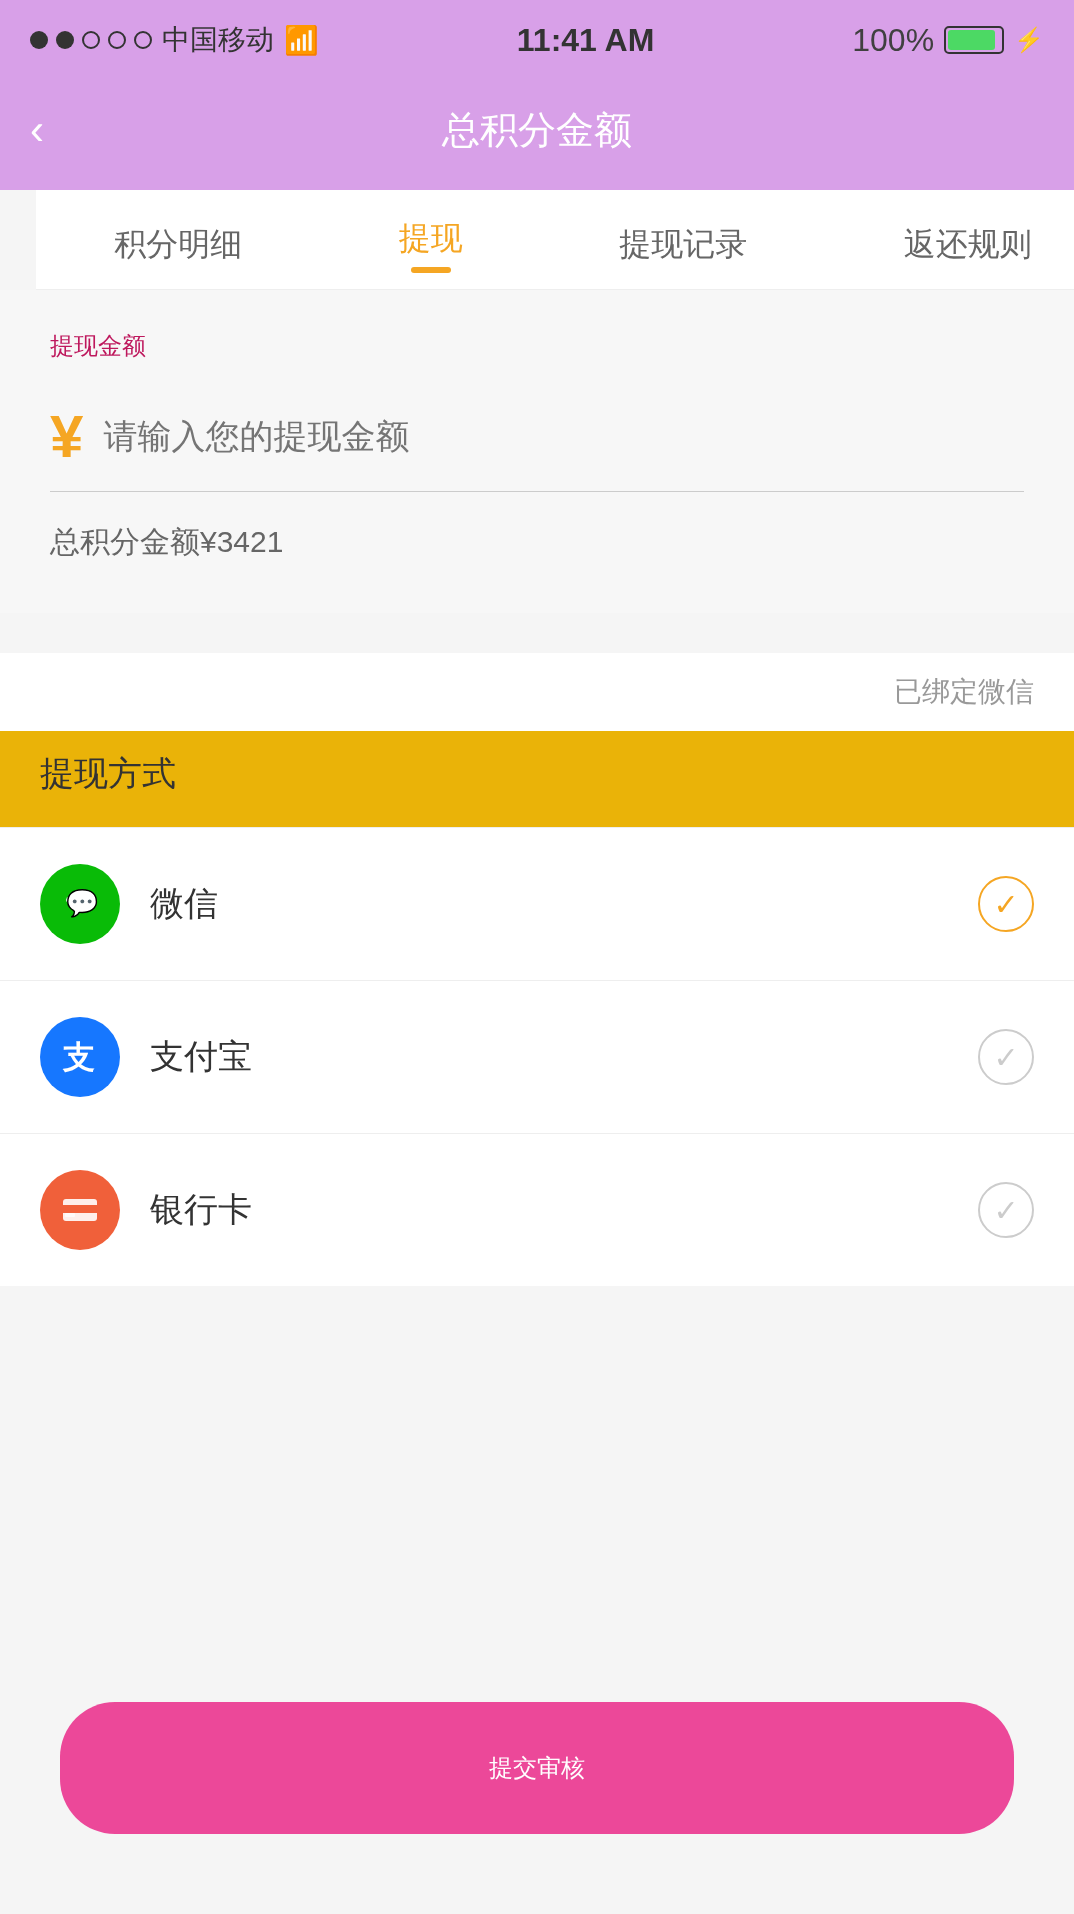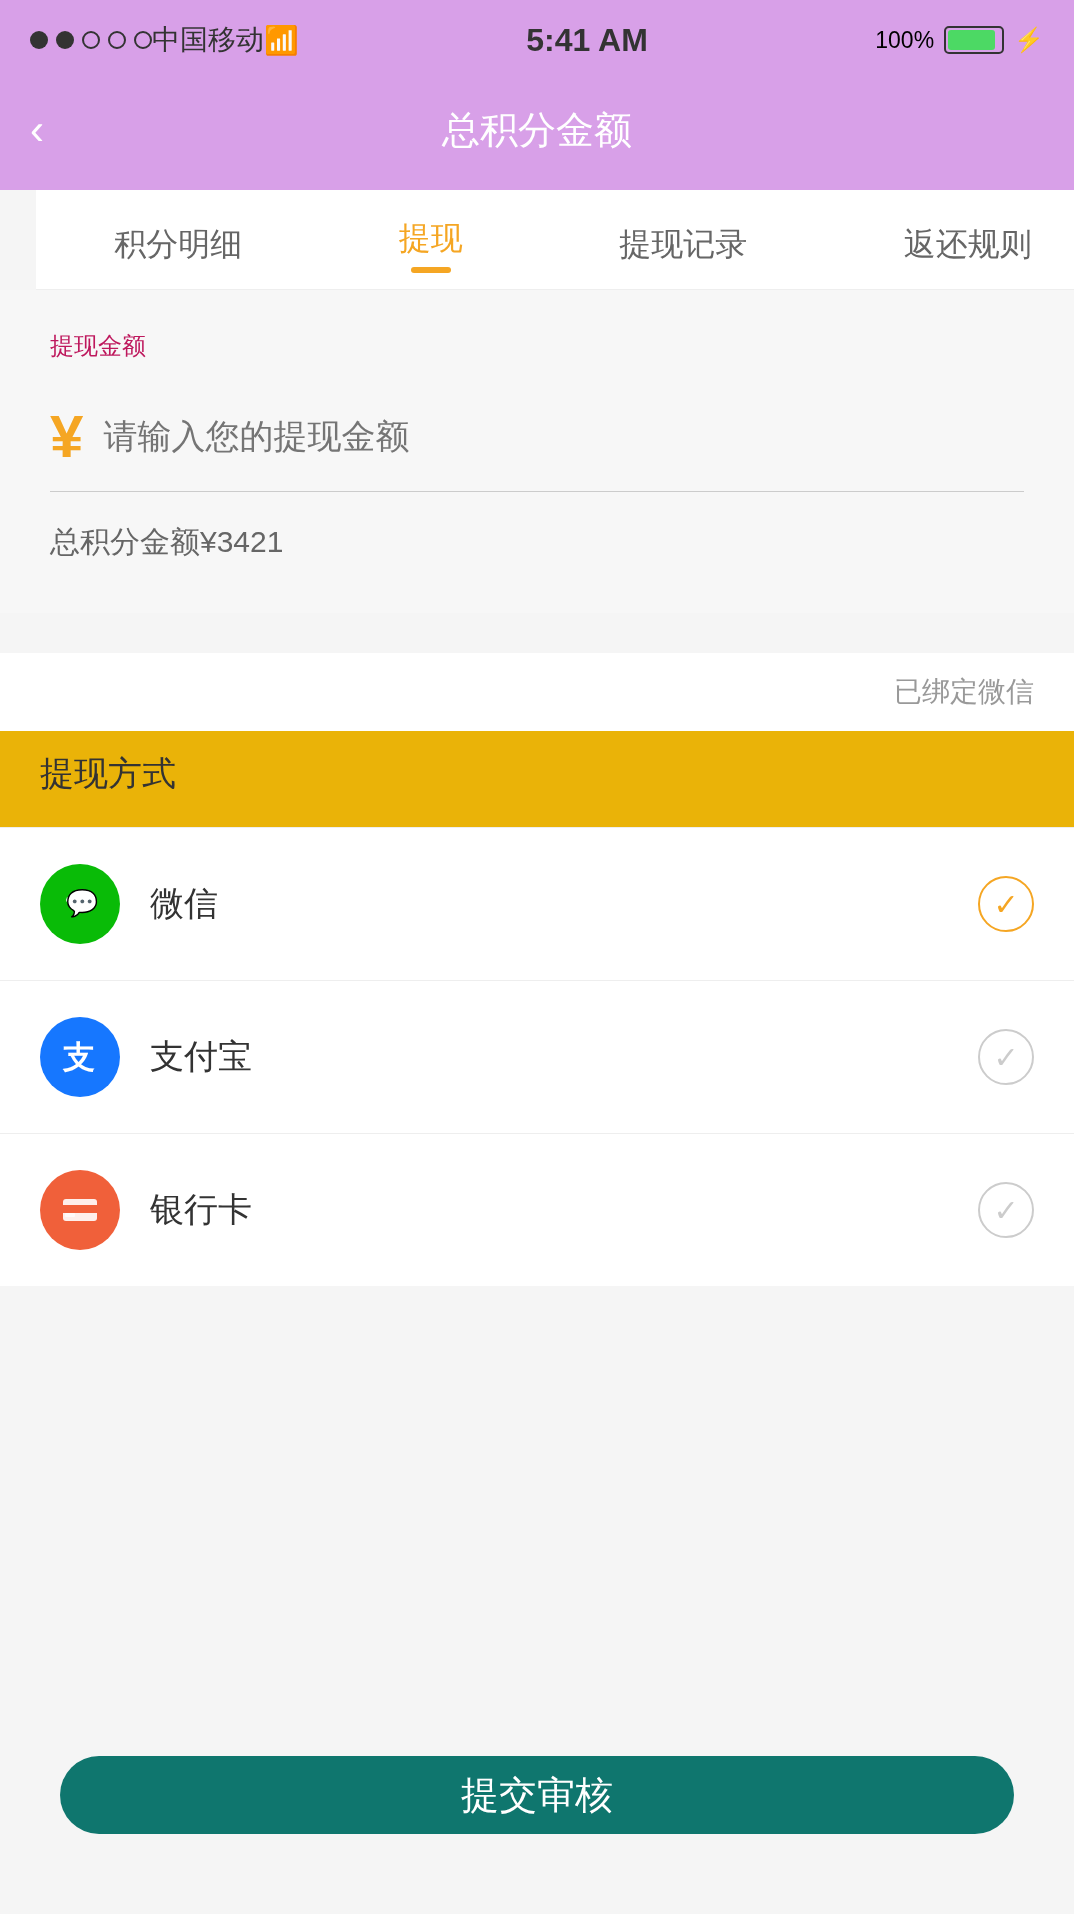--- a/index.html
+++ b/index.html
@@ -19,34 +19,35 @@
       height: 80px;
       background: #d8a0e8;
       display: flex;
       align-items: center;
       justify-content: space-between;
       padding: 0 30px;
     }
     .status-left {
       display: flex;
       align-items: center;
+      gap: 10px;
     }
     .status-dots {
       display: flex; gap: 8px;
     }
     .dot {
       width: 18px; height: 18px; border-radius: 50%;
     }
     .dot-filled { background: #333; }
     .dot-empty { border: 2px solid #333; background: transparent; }
     .status-carrier { font-size: 28px; color: #333; }
     .wifi-icon { font-size: 28px; color: #333; }
     .status-time { font-size: 32px; color: #333; font-weight: 600; }
     .status-right { display: flex; align-items: center; gap: 10px; }
-    .battery-text { font-size: 23px; color: #000000; }
+    .battery-text { font-size: 32px; color: #404040; }
     .battery-bar {
       width: 60px; height: 28px; border: 2px solid #333; border-radius: 5px;
       position: relative; display: flex; align-items: center; padding: 2px;
     }
     .battery-fill { width: 90%; height: 100%; background: #4cd964; border-radius: 3px; }
     .bolt { font-size: 24px; color: #333; }
 
     
     .nav-bar {
       width: 100%;
@@ -188,46 +189,46 @@
     }
 
     
     .submit-area {
       position: absolute;
       bottom: 80px;
       left: 60px; right: 60px;
     }
     .submit-btn {
       width: 100%;
-      height: 78px;
-      background: #0f766e;
+      height: 132px;
+      background: #ec4899;
       border: none;
       border-radius: 55px;
-      font-size: 38px;
+      font-size: 24px;
       color: white;
       cursor: pointer;
       display: flex; align-items: center; justify-content: center;
     }
   </style>
 </head>
 <body>
 
 <div class="status-bar">
   <div class="status-left">
     <div class="status-dots">
       <div class="dot dot-filled"></div>
       <div class="dot dot-filled"></div>
       <div class="dot dot-empty"></div>
       <div class="dot dot-empty"></div>
       <div class="dot dot-empty"></div>
     </div>
     <span class="status-carrier">中国移动</span>
     <span class="wifi-icon">📶</span>
   </div>
-  <div class="status-time">5:41 AM</div>
+  <div class="status-time">11:41 AM</div>
   <div class="status-right">
     <span class="battery-text">100%</span>
     <div class="battery-bar">
       <div class="battery-fill"></div>
     </div>
     <span class="bolt">⚡</span>
   </div>
 </div>
 
 <div class="nav-bar">

